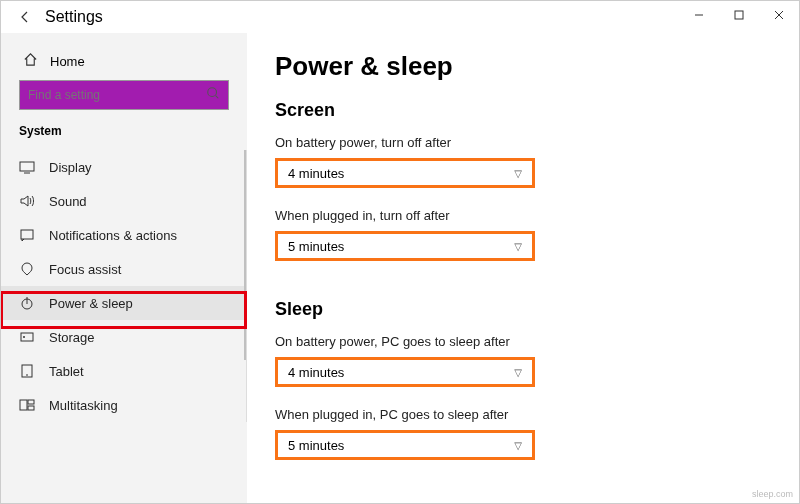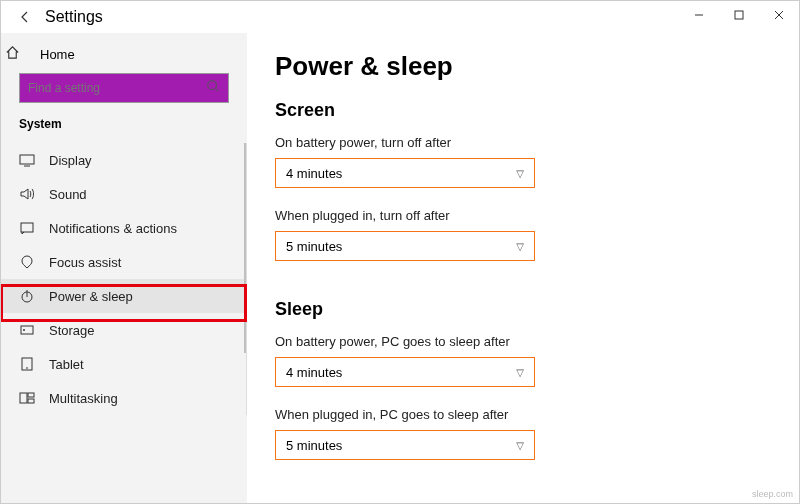--- a/index.html
+++ b/index.html
@@ -8,40 +8,40 @@
   .titlebar { height: 32px; display: flex; align-items: center; padding-left: 10px; }
   .titlebar .back { width: 28px; height: 28px; display:flex; align-items:center; justify-content:center; }
   .titlebar .title { font-size: 16px; margin-left: 6px; }
   .win-controls { position:absolute; top:0; right:0; display:flex; }
   .win-btn { width: 40px; height: 28px; display:flex; align-items:center; justify-content:center; }
   .win-btn svg { stroke:#333; }
 
   .container { display:flex; height: calc(100% - 32px); }
 
   .sidebar { width: 246px; background: #f3f3f3; padding-top: 6px; position: relative; }
-  .home-row { display:flex; align-items:center; padding: 6px 18px 10px 4px; gap:20px; font-size: 13px; }
+  .home-row { display:flex; align-items:center; padding: 6px 18px 10px 22px; gap:12px; font-size: 13px; margin-top: 7px; }
   .search-wrap { padding: 0 18px 14px 18px; }
   .search-box { width:100%; height:30px; border:1px solid #999; background:#a21caf; display:flex; align-items:center; padding:0 8px; justify-content:space-between; }
   .search-box input { border:none; outline:none; font-size:12px; width: 80%; background:transparent; }
   .category { font-size:12px; font-weight:600; padding: 0 18px 12px 18px; }
 
   .nav-list { border-right: 1px solid #ddd; position:relative; }
   .nav-item { display:flex; align-items:center; gap:14px; padding: 9px 18px; font-size:13px; color:#222; }
   .nav-item .ico { width:16px; height:16px; display:flex; align-items:center; justify-content:center; flex-shrink:0; }
   .nav-item.selected { background:#e4e4e4; }
   .highlight { position:absolute; border:3px solid #e3000f; pointer-events:none; }
 
   .scroll-indicator { position:absolute; right:0; top:0; width:2px; height:210px; background:#c0c0c0; }
 
   .content { flex:1; padding: 18px 28px 0 28px; overflow:hidden; }
   .content h1 { font-size:26px; font-weight:600; margin-bottom:18px; }
   .content h2 { font-size:18px; font-weight:600; margin-bottom:14px; margin-top:0;}
   .field { margin-bottom: 20px; }
   .field-label { font-size:13px; margin-bottom:8px; color:#222; }
-  .combo { width:260px; height:30px; border:1px solid #f97316; background:#fff; display:flex; align-items:center; justify-content:space-between; padding:0 10px; font-size:13px; }
+  .combo { width:260px; height:30px; border:3px solid #f97316; background:#fff; display:flex; align-items:center; justify-content:space-between; padding:0 10px; font-size:13px; }
   .combo .chev { font-size:10px; color:#555; }
   .section-gap { height: 18px; }
 
   .watermark { position:absolute; right:6px; bottom:4px; font-size:9px; color:#bbb; }
 </style>
 </head>
 <body>
 
 <div class="titlebar">
   <div class="back">

